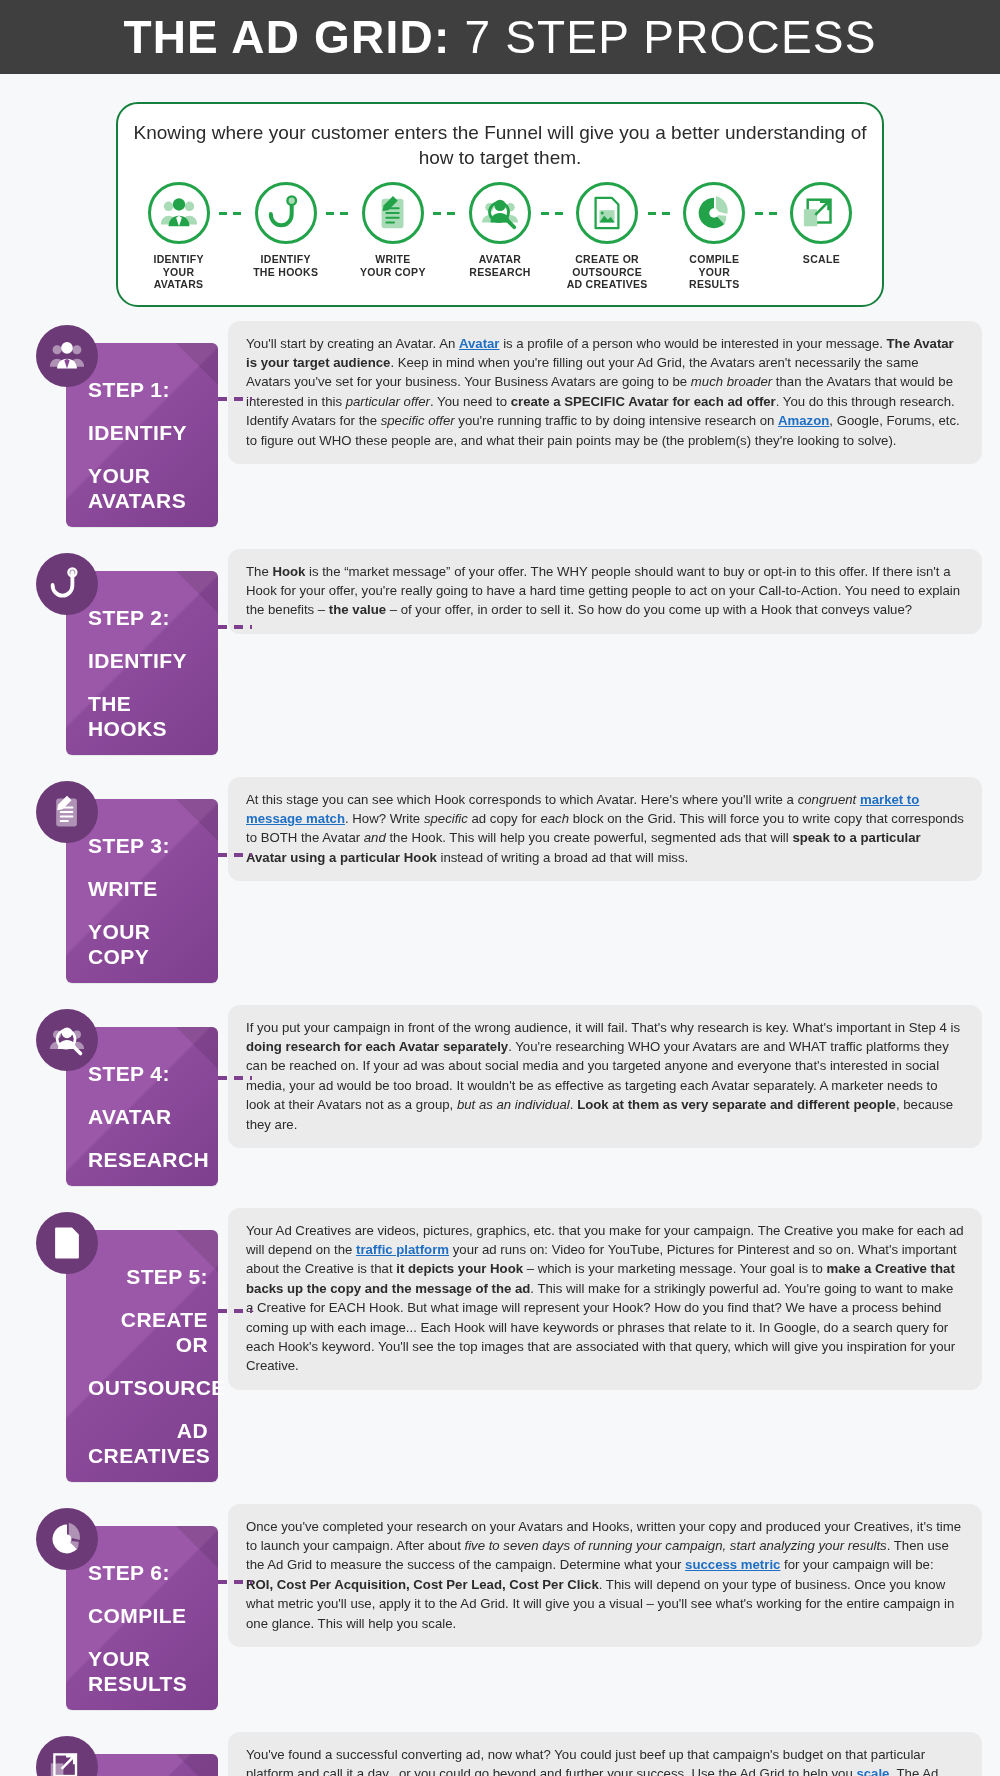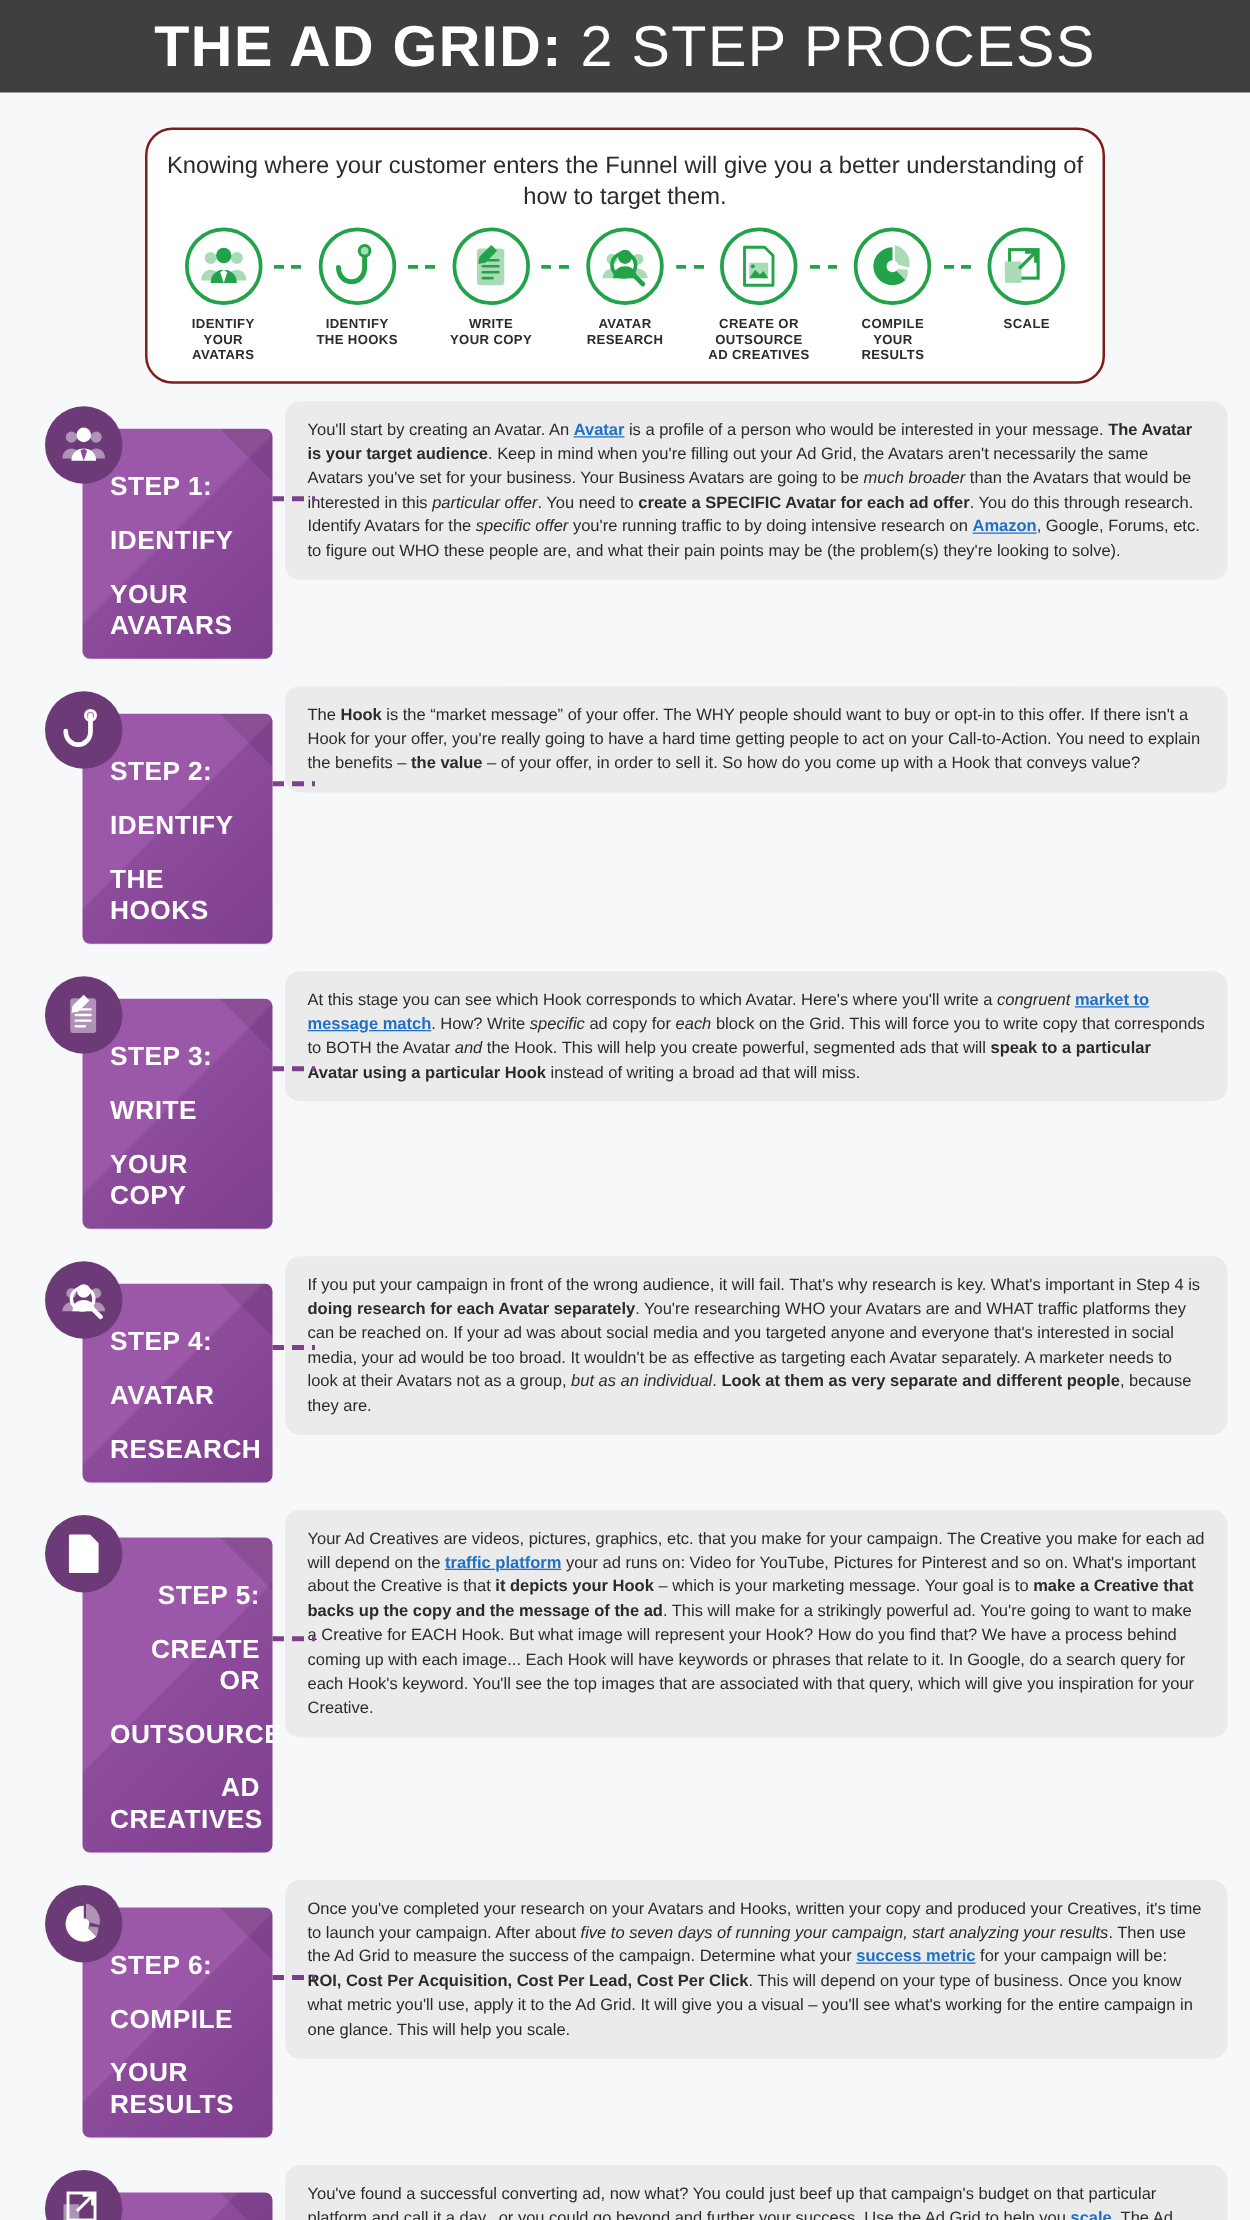--- a/index.html
+++ b/index.html
@@ -22,21 +22,21 @@
     font-size:46px; letter-spacing:1.2px;
     white-space:nowrap;
     font-weight:400;
   }
   .header h1 .bold { font-weight:bold;text-align:right; }
 
   
   .funnel-wrap { padding:28px 0 6px 0; display:flex; justify-content:center; }
   .funnel {
     width:768px; background:#ffffff;
-    border:2px solid #7f1d1d; border-radius:22px;
+    border:2px solid #15803d; border-radius:22px;
     padding:16px 14px 14px 14px;
   }
   .funnel-head {
     text-align:center; font-size:19px; line-height:25px;
     color:#2b2b2b; margin-bottom:12px;
   }
   .funnel-steps { display:flex; align-items:flex-start; justify-content:space-between; padding:0 6px; }
   .fstep { width:92px; display:flex; flex-direction:column; align-items:center; position:relative; }
   .fcircle {
     width:62px; height:62px; border-radius:50%;
@@ -122,21 +122,21 @@
   .logo-text { font-size:20px; letter-spacing:.3px; white-space:nowrap; }
   .logo-text .d { font-weight:bold; color:#3f3f3f; }
   .logo-text .m { color:#9b9b9b; }
 </style>
 </head>
 <body>
 
 <div class="header">
   <h1>
     <span class="bold">THE AD GRID:</span>
-    <span>2 STEP PROCESS</span>
+    <span>7 STEP PROCESS</span>
   </h1>
 </div>
 
 <div class="funnel-wrap">
   <div class="funnel">
     <div class="funnel-head">Knowing where your customer enters the Funnel will give you a better understanding of how to target them.</div>
     <div class="funnel-steps" id="funnel-steps">
         <div class="fstep">
           <div class="fcircle">
             <span>

